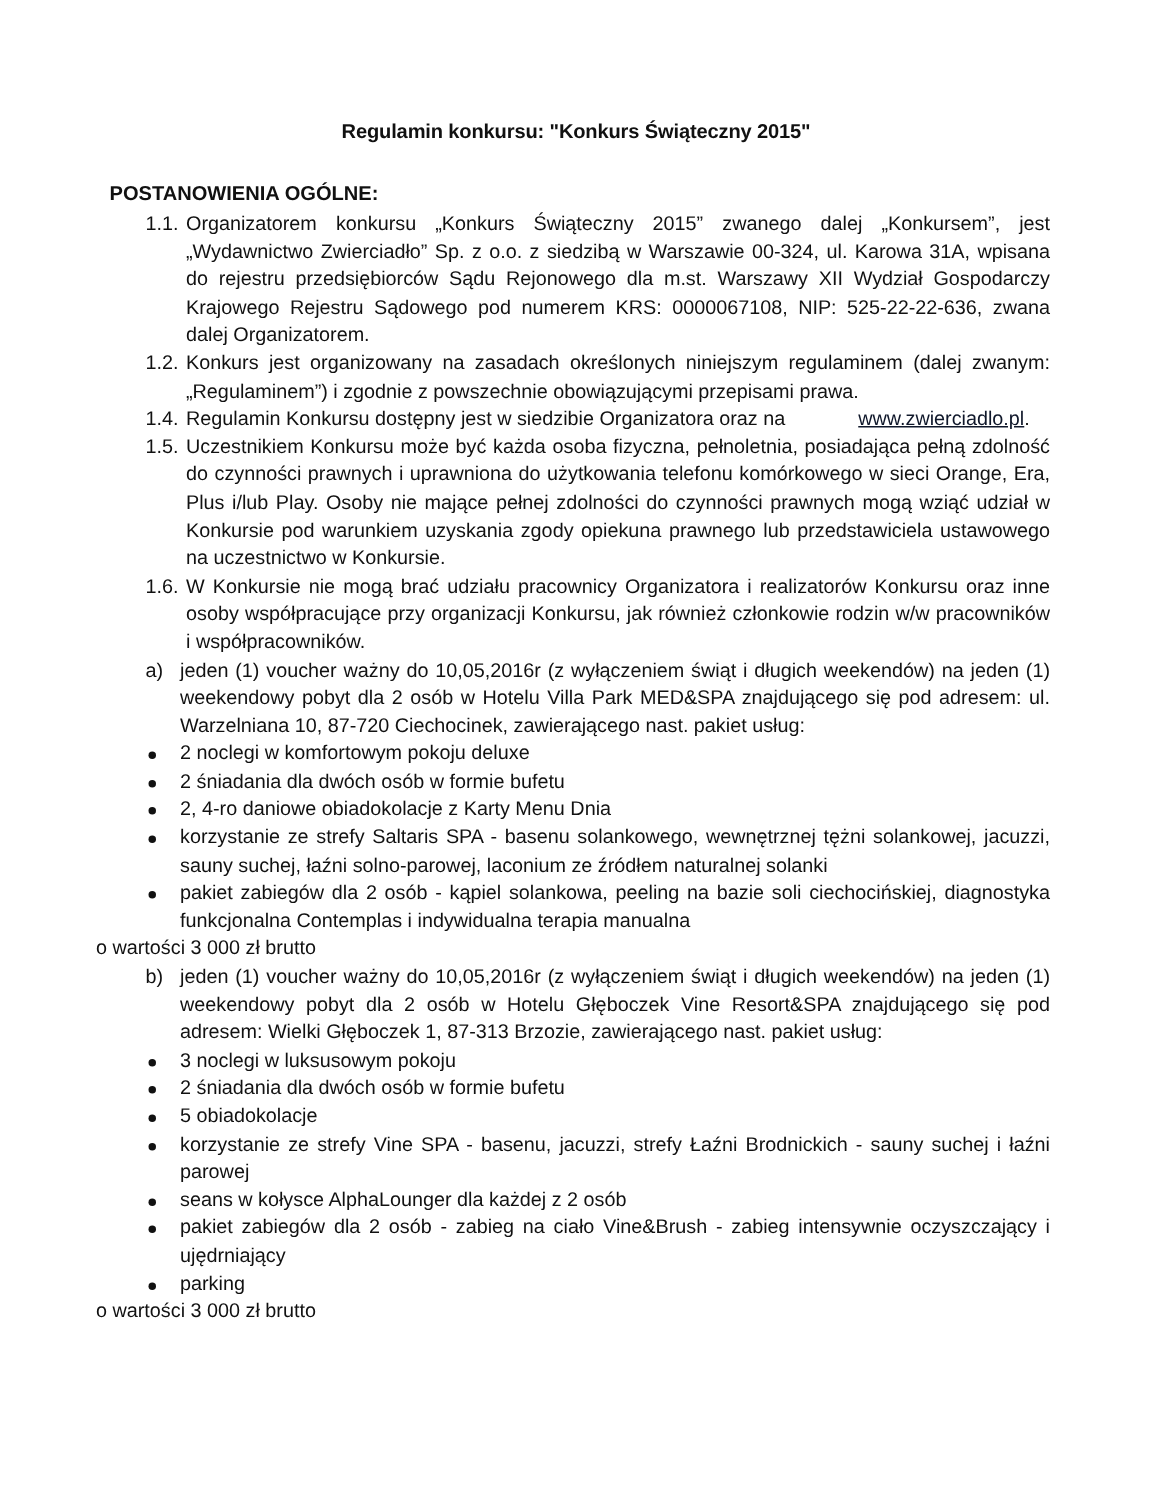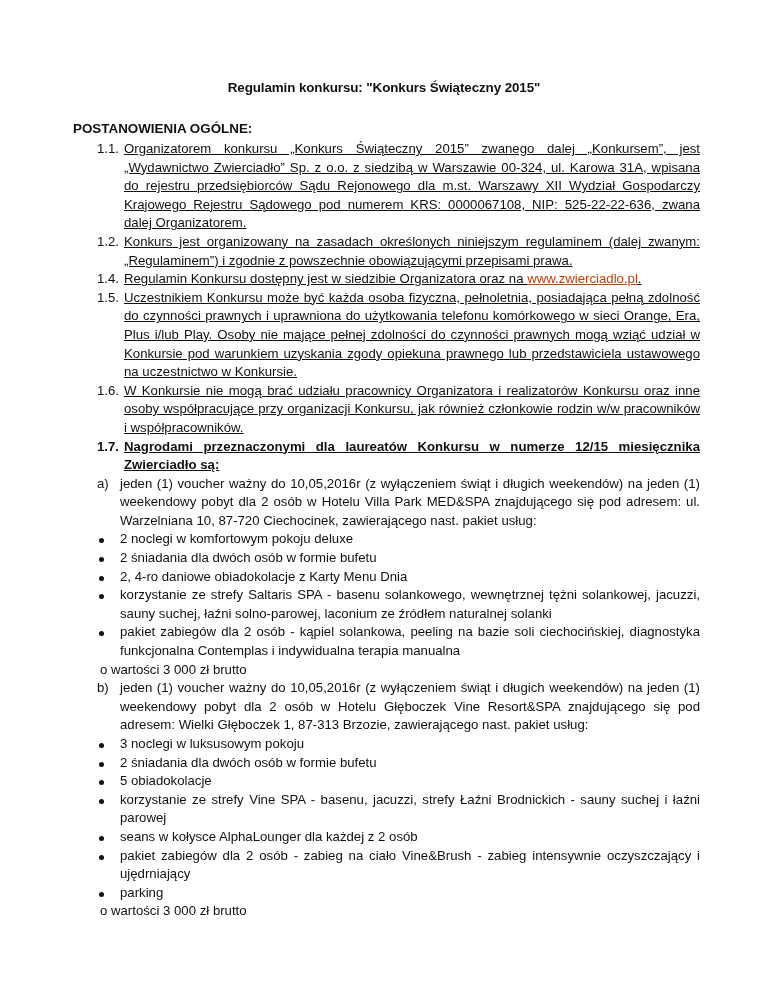--- a/index.html
+++ b/index.html
@@ -3,30 +3,30 @@
 <meta charset="utf-8">
 <style>
   html, body { margin: 0; padding: 0; background: #ffffff; }
   body { width: 768px; height: 994px; overflow: hidden; position: relative;
          font-family: "Liberation Sans", sans-serif; color: #111; }
   .page { position: absolute; left: 0; top: 0; width: 768px; height: 994px; }
   .title { position: absolute; top: 80px; left: 0; width: 768px; text-align: center;
            font-weight: bold; font-size: 13.4px; letter-spacing: -0.1px; }
   .section-heading { position: absolute; top: 121px; left: 73px; font-weight: bold; font-size: 13.4px; text-align: center; }
   .body { position: absolute; top: 140px; left: 0; width: 768px; font-size: 13.2px; line-height: 18.6px; }
-  .num-item { position: relative; padding-left: 124px; width: 576px; text-align: justify; text-decoration: underline; }
+  .num-item { position: relative; padding-left: 124px; width: 576px; text-align: justify; }
   .num-item .num { position: absolute; left: 97px; top: 0; }
   .num-item.bold { font-weight: bold; }
   .letter-item { position: relative; padding-left: 120px; width: 580px; text-align: justify; }
   .letter-item .let { position: absolute; left: 97px; top: 0; }
   .bullet-item { position: relative; padding-left: 120px; width: 580px; text-align: justify; }
   .bullet-item .dot { position: absolute; left: 99px; top: 8px; width: 5px; height: 5px;
                       border-radius: 50%; background: #111; }
-  .value-line { padding-left: 100px; }
-  .link { color: #c2410c; text-decoration: underline; cursor: pointer; }
+  .value-line { padding-left: 64px; }
+  .link { color: #0f172a; text-decoration: underline; cursor: pointer; margin-left: 45px; }
 </style>
 </head>
 <body>
 
 <div class="page">
   <div class="title">Regulamin konkursu: "Konkurs Świąteczny 2015"</div>
   <div class="section-heading">POSTANOWIENIA OGÓLNE:</div>
 
   <div class="body">
     <div class="num-item">
@@ -42,24 +42,20 @@
       <span>Regulamin Konkursu dostępny jest w siedzibie Organizatora oraz na </span><a class="link">www.zwierciadlo.pl</a><span>.</span>
     </div>
     <div class="num-item">
       <span class="num">1.5.</span>
       <span>Uczestnikiem Konkursu może być każda osoba fizyczna, pełnoletnia, posiadająca pełną zdolność do czynności prawnych i uprawniona do użytkowania telefonu komórkowego w sieci Orange, Era, Plus i/lub Play. Osoby nie mające pełnej zdolności do czynności prawnych mogą wziąć udział w Konkursie pod warunkiem uzyskania zgody opiekuna prawnego lub przedstawiciela ustawowego na uczestnictwo w Konkursie.</span>
     </div>
     <div class="num-item">
       <span class="num">1.6.</span>
       <span>W Konkursie nie mogą brać udziału pracownicy Organizatora i realizatorów Konkursu oraz inne osoby współpracujące przy organizacji Konkursu, jak również członkowie rodzin w/w pracowników i współpracowników.</span>
     </div>
-    <div class="num-item bold">
-      <span class="num">1.7.</span>
-      <span>Nagrodami przeznaczonymi dla laureatów Konkursu w numerze 12/15 miesięcznika Zwierciadło są:</span>
-    </div>
 
     <div class="letter-item">
       <span class="let">a)</span>
       <span>jeden (1) voucher ważny do 10,05,2016r (z wyłączeniem świąt i długich weekendów) na jeden (1) weekendowy pobyt dla 2 osób w Hotelu Villa Park MED&amp;SPA znajdującego się pod adresem: ul. Warzelniana 10, 87-720 Ciechocinek, zawierającego nast. pakiet usług:</span>
     </div>
     <div class="bullet-item"><span class="dot"></span><span>2 noclegi w komfortowym pokoju deluxe</span></div>
     <div class="bullet-item"><span class="dot"></span><span>2 śniadania dla dwóch osób w formie bufetu</span></div>
     <div class="bullet-item"><span class="dot"></span><span>2, 4-ro daniowe obiadokolacje z Karty Menu Dnia</span></div>
     <div class="bullet-item"><span class="dot"></span><span>korzystanie ze strefy Saltaris SPA - basenu solankowego, wewnętrznej tężni solankowej, jacuzzi, sauny suchej, łaźni solno-parowej, laconium ze źródłem naturalnej solanki</span></div>
     <div class="bullet-item"><span class="dot"></span><span>pakiet zabiegów dla 2 osób - kąpiel solankowa, peeling na bazie soli ciechocińskiej, diagnostyka funkcjonalna Contemplas i indywidualna terapia manualna</span></div>

